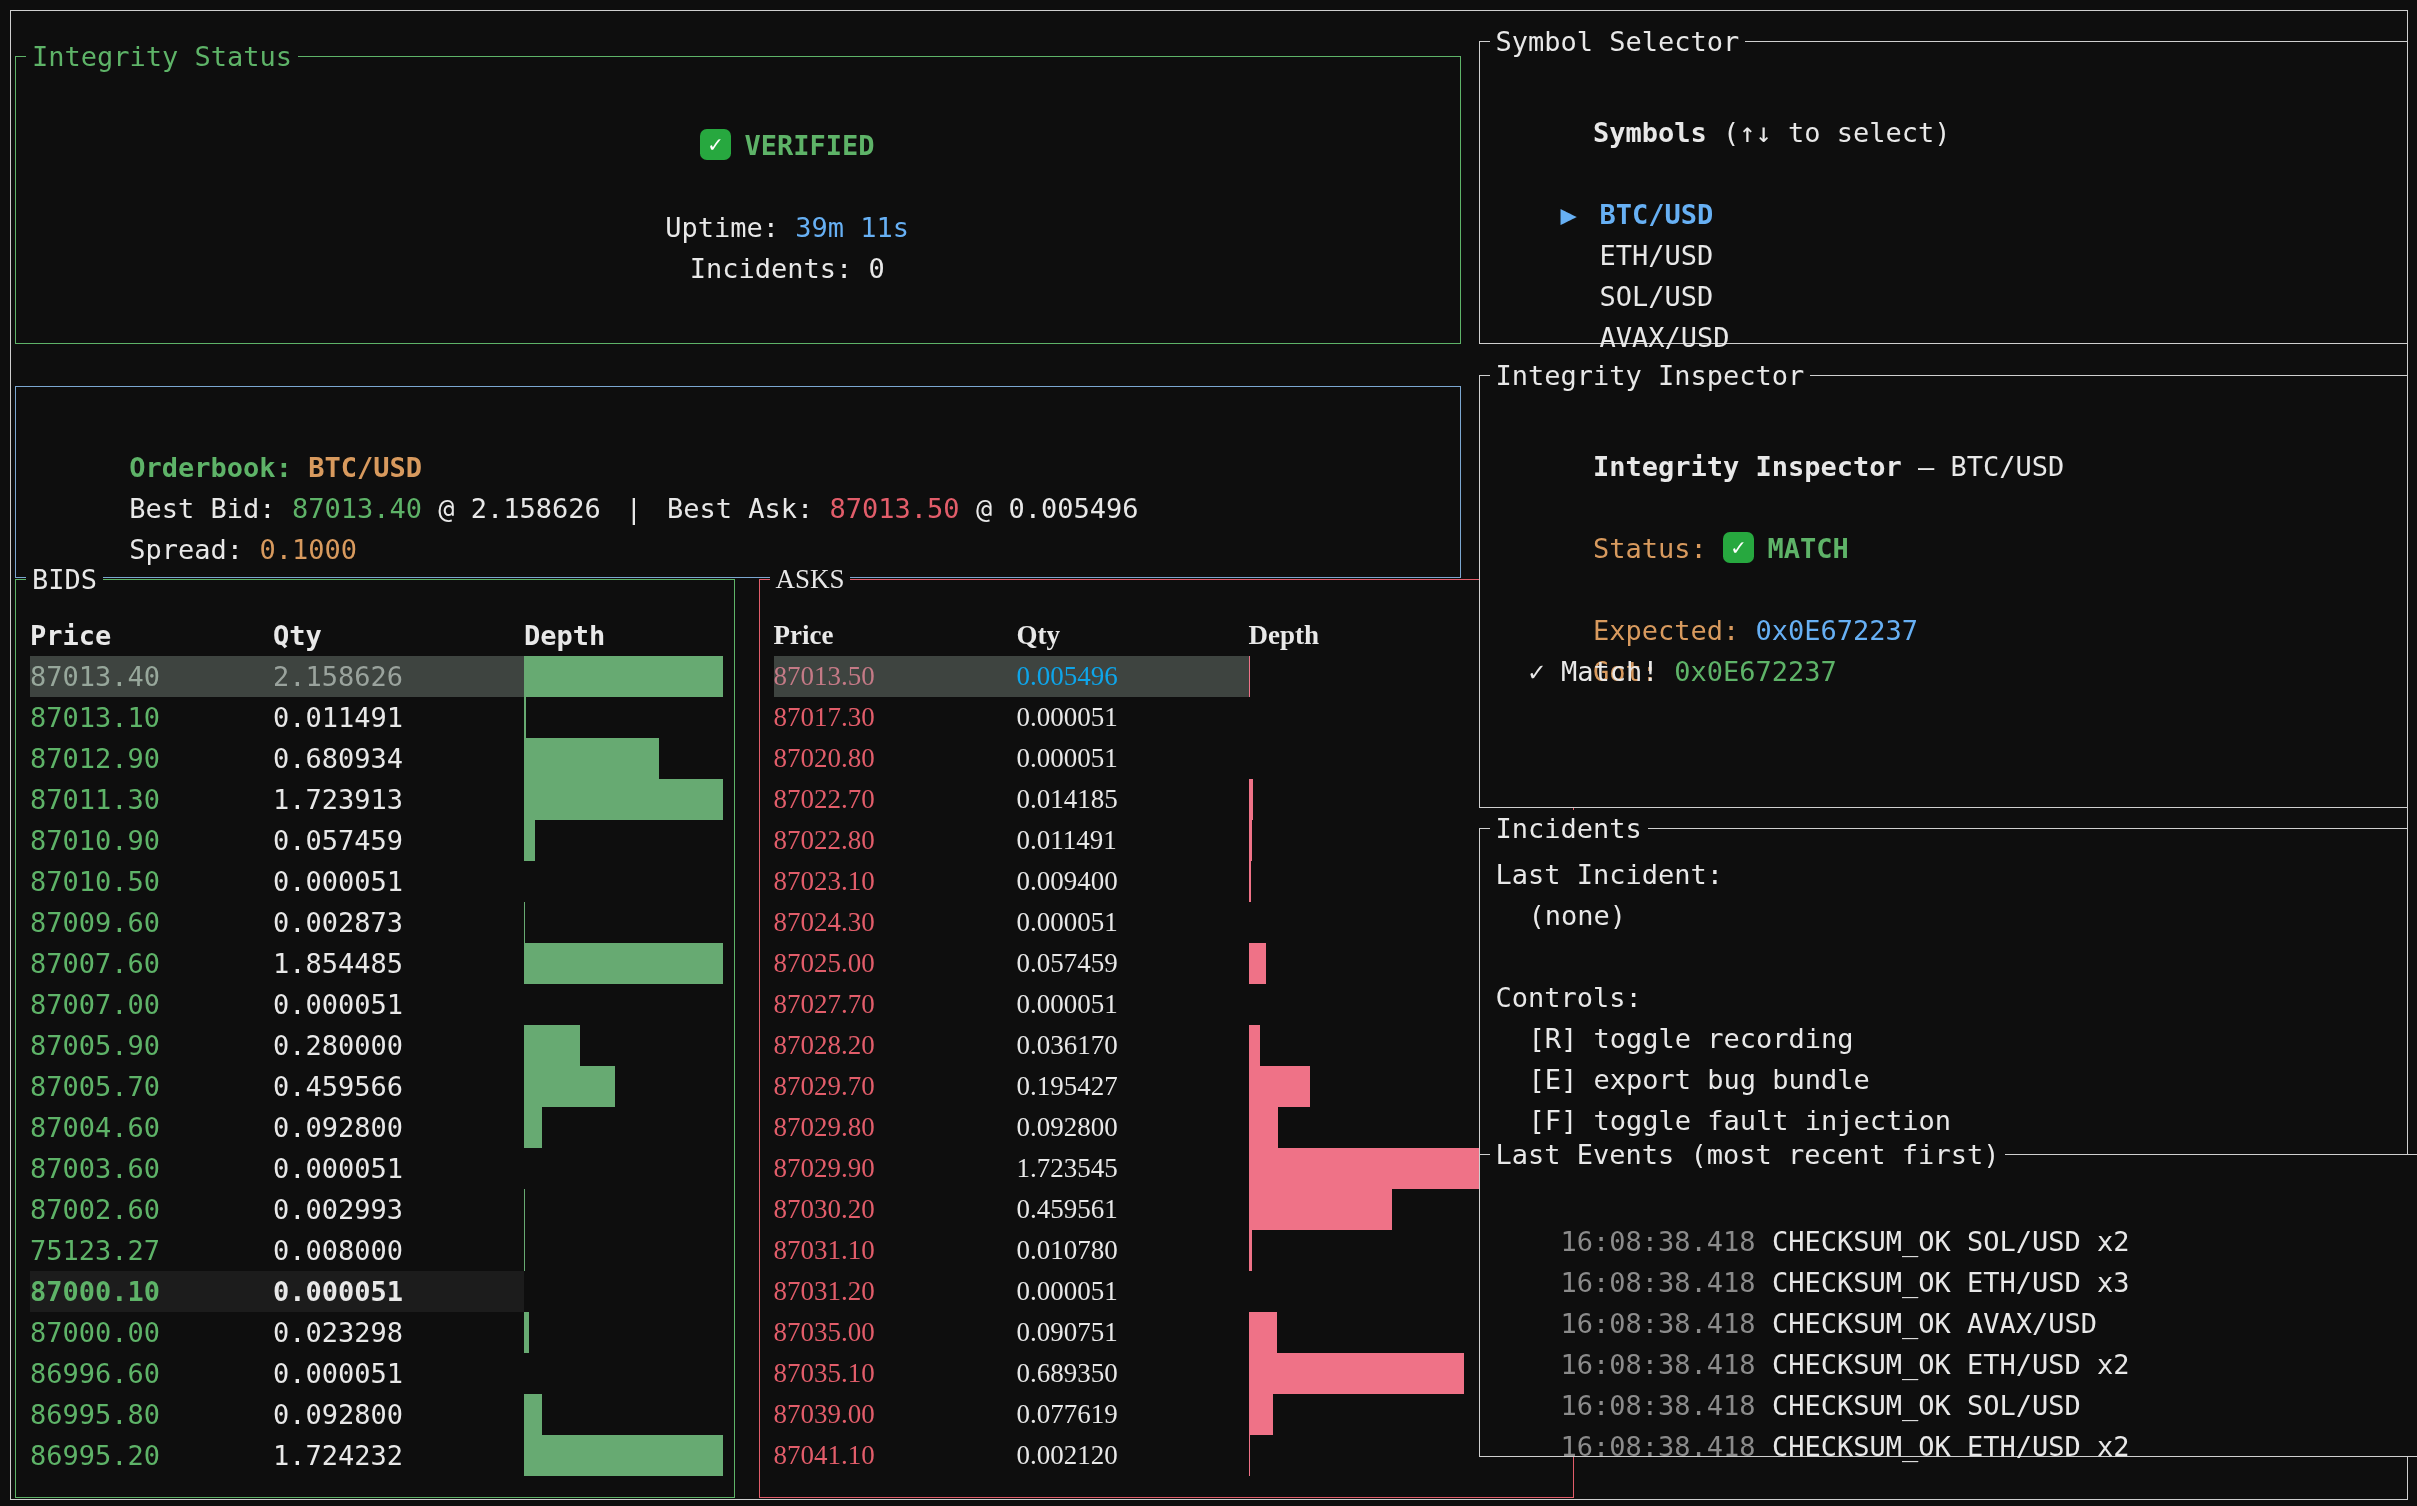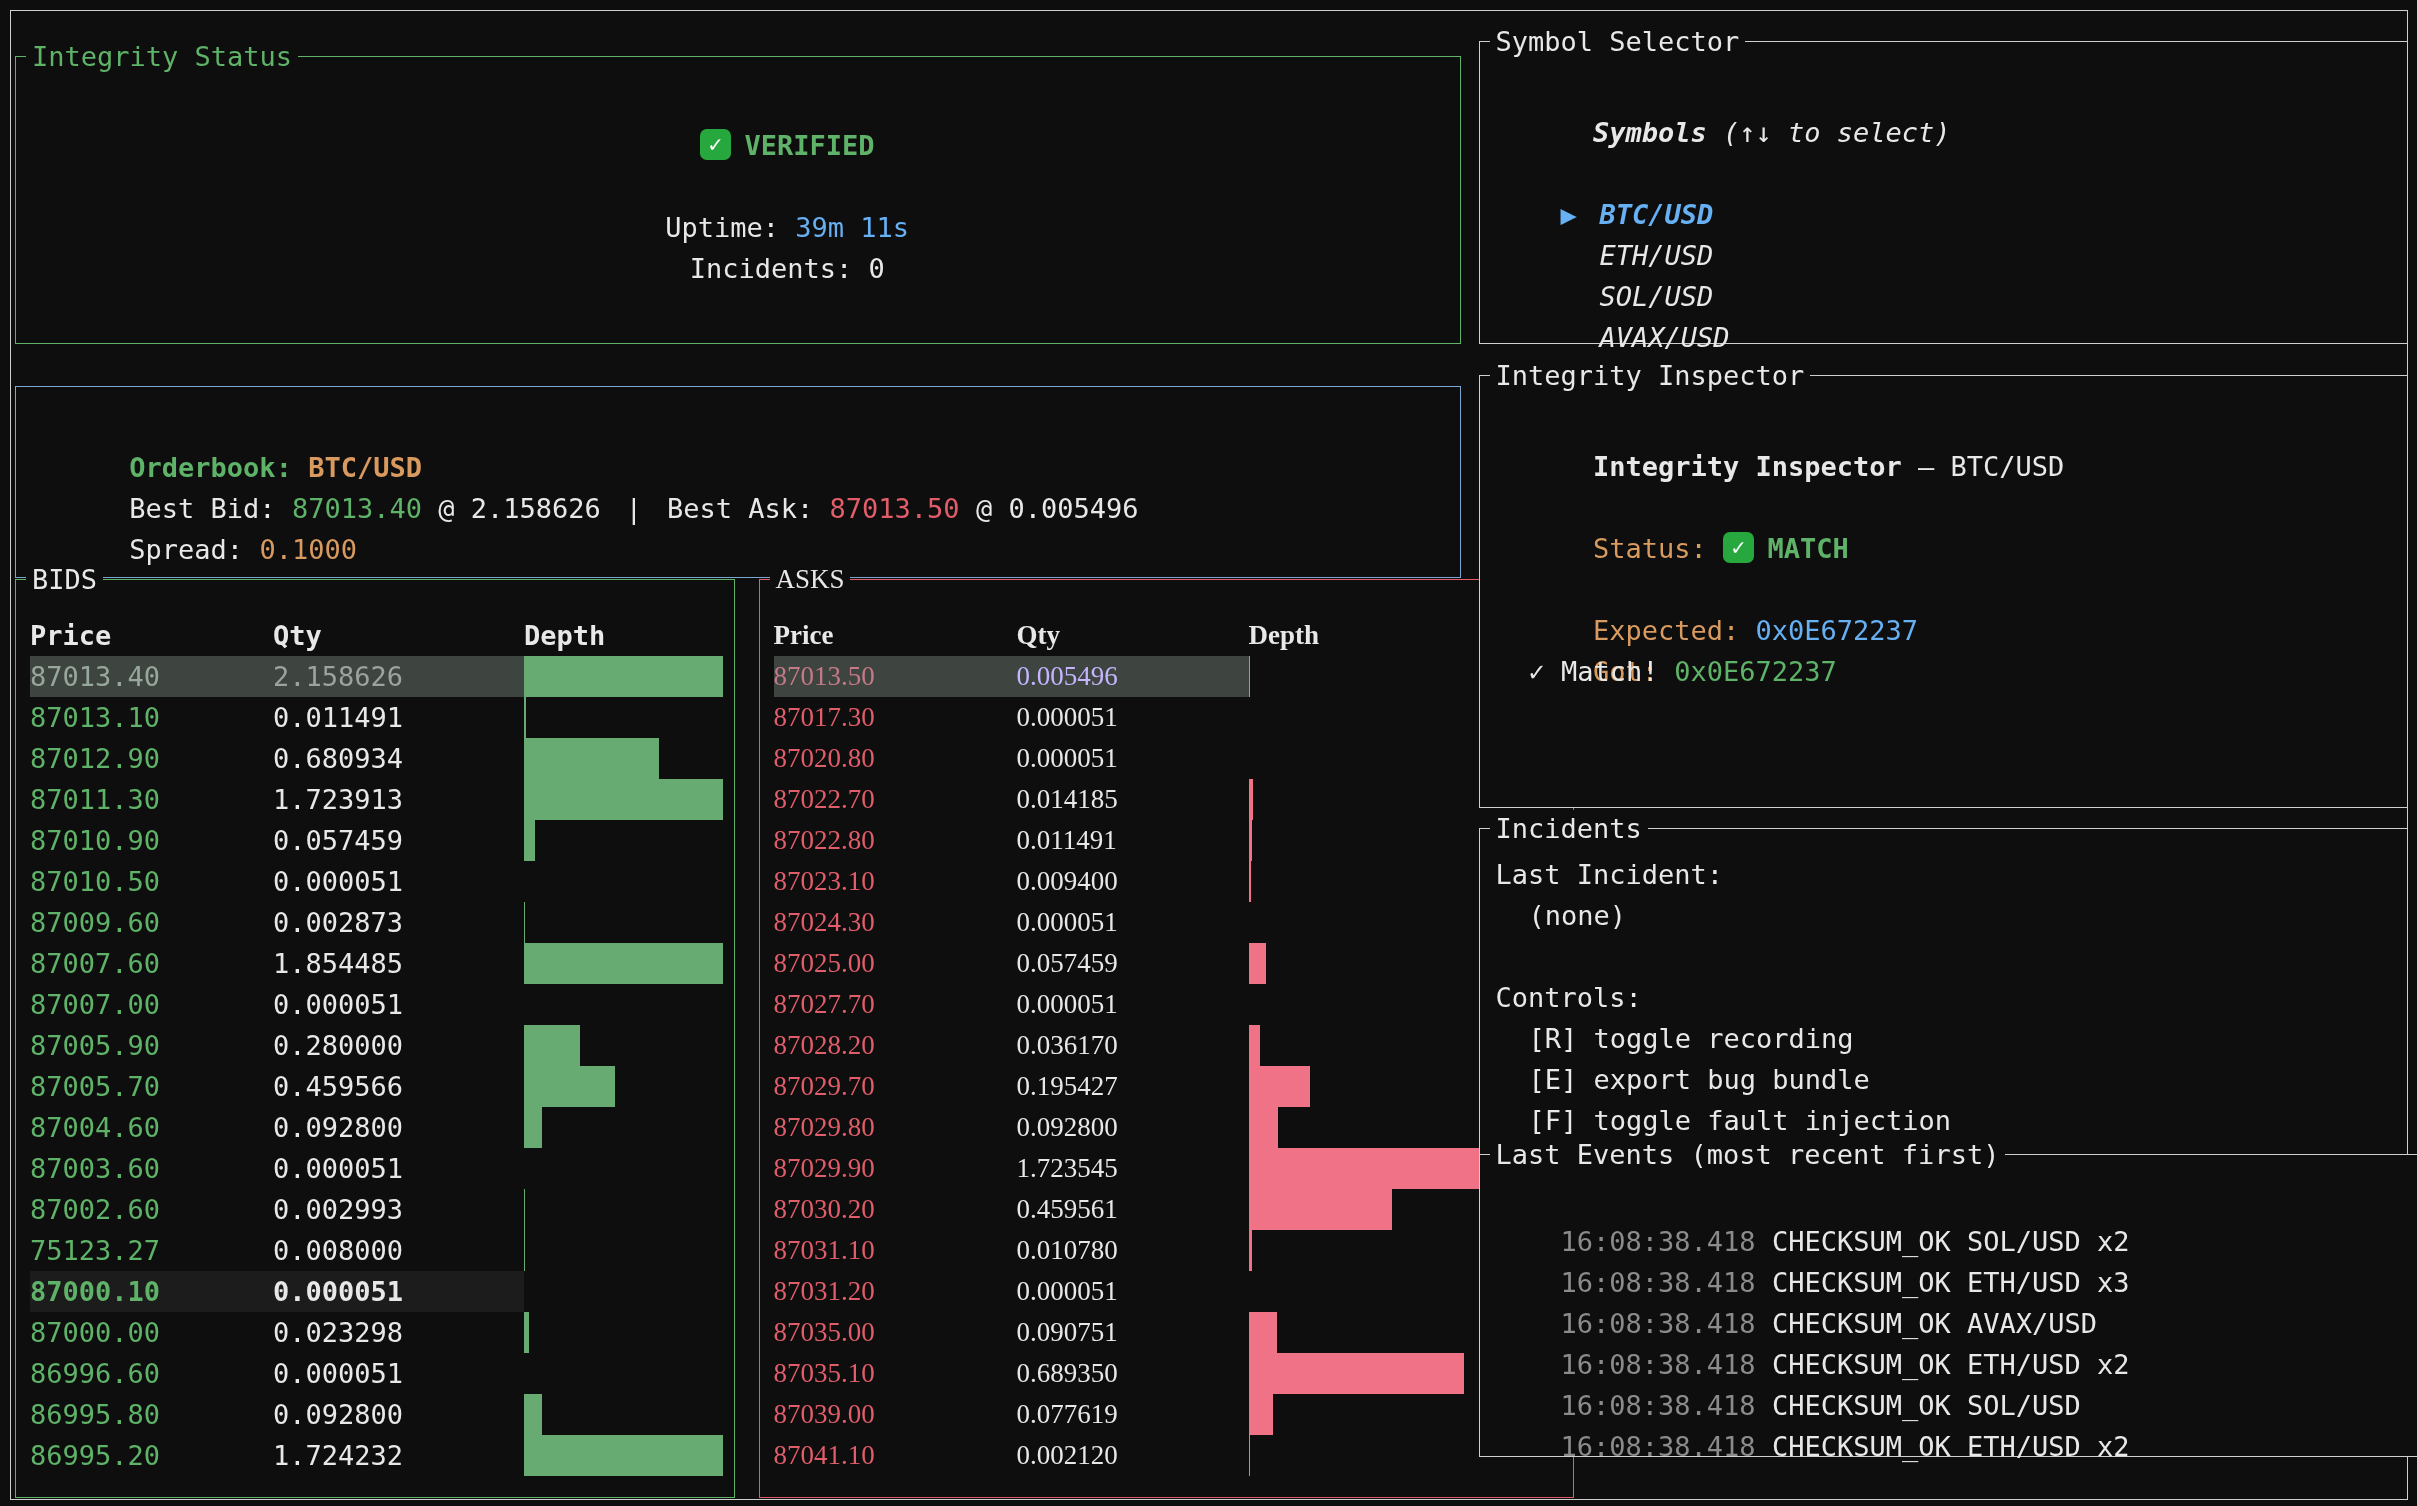--- a/index.html
+++ b/index.html
@@ -29,21 +29,21 @@
     vertical-align:middle;margin-right:13.5px;transform:translateY(-2.9px);}
   .check-badge::before{content:"✓";}
 
   
   #panel-status{left:15.4px;top:56px;width:1446px;height:288px;border-color:var(--green);}
   #panel-status .panel-title{color:var(--green);}
   #panel-status .content{padding-top:27px;text-align:center;}
 
   
   #panel-symbols{left:1479px;top:41px;width:929px;height:303px;}
-  #panel-symbols .content{padding:29px 0 0 15.4px;font-style:italic;}
+  #panel-symbols .content{padding:29px 0 0 15.4px;}
   .sym-item .sym-arrow{display:inline-block;width:39px;color:var(--blue);font-weight:bold;}
   .sym-item .sym-label{color:var(--fg);}
   .sym-item.selected .sym-label{color:var(--blue);font-weight:bold;}
 
   
   #panel-orderbook{left:15.4px;top:386px;width:1446px;height:192px;border-color:#7ba7d1;}
   #panel-orderbook .content{padding:19.3px 0 0 15.4px;}
   .sep{padding:0 25px;}
 
   
@@ -59,21 +59,21 @@
   .book .bar{position:absolute;left:0;top:0;bottom:0;}
   #panel-bids .price{color:var(--green);}
   #panel-asks .price{color:var(--red);}
   .book .qty{color:var(--fg);}
   #panel-bids .bar{background:var(--bar-green);}
   #panel-asks .bar{background:var(--bar-red);}
   .book .row.hl .price,.book .row.hl .qty{background:var(--highlight-bg);}
   #panel-bids .row.hl .price{color:#97a79b;}
   #panel-bids .row.hl .qty{color:#9aa39d;}
   #panel-asks .row.hl .price{color:#c47a86;}
-  #panel-asks .row.hl .qty{color:#c4b5fd;}
+  #panel-asks .row.hl .qty{color:#0ea5e9;}
   .book .row.cursor .price,.book .row.cursor .qty{background:rgba(255,255,255,0.06);font-weight:bold;}
 
   
   #panel-inspector{left:1479px;top:375px;width:929px;height:433px;}
   #panel-inspector .content{padding:29px 15.4px 0 15.4px;}
   #panel-inspector .checksum-line{overflow:hidden;}
 
   
   #panel-incidents{left:1479px;top:828px;width:929px;height:346px;}
   #panel-incidents .content{padding:25px 15.4px 0 15.4px;}

